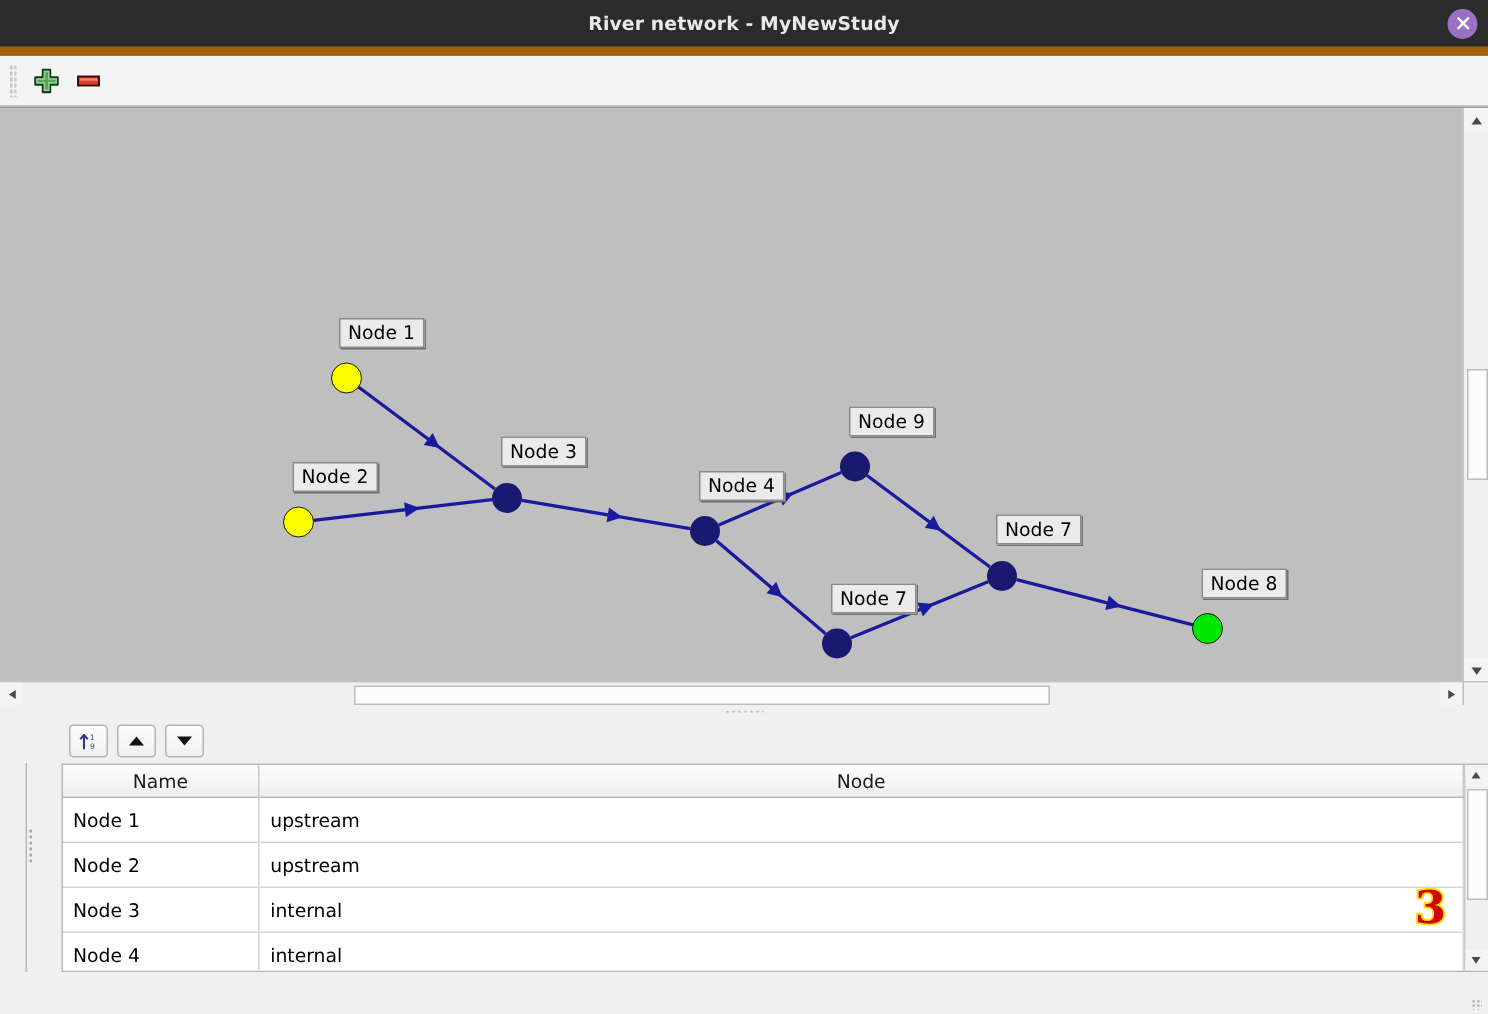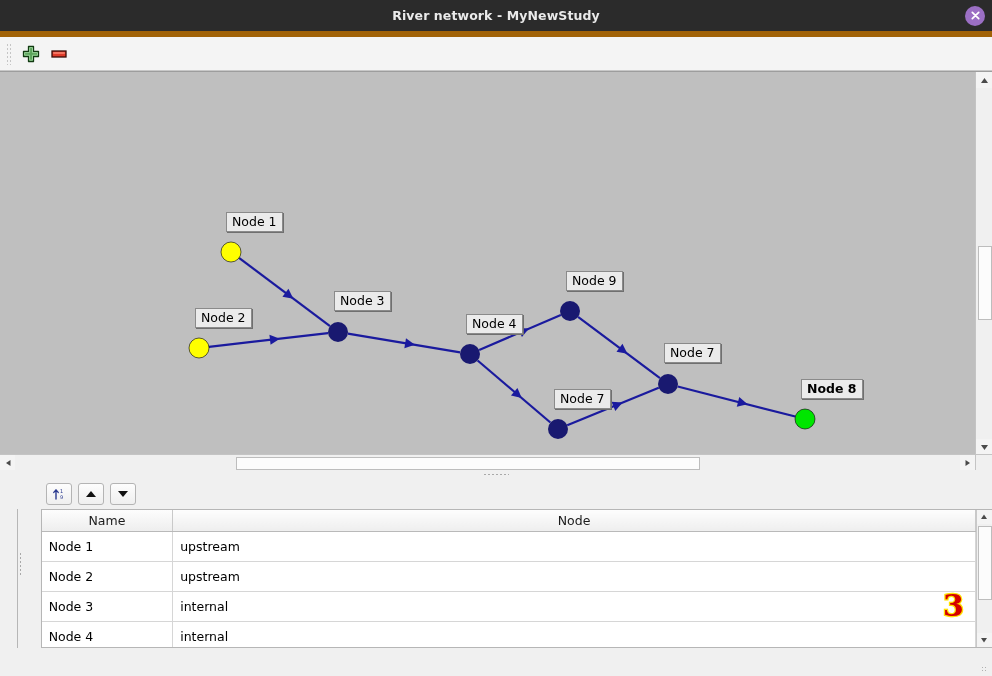--- a/index.html
+++ b/index.html
@@ -367,21 +367,21 @@
           <circle cx="805" cy="347" r="10" fill="#00e600" stroke="#000000" stroke-width="0.6"></circle>
         </svg>
       <div id="node-labels">
           <div class="node-label" style="left: 226px; top: 140px;">Node 1</div>
           <div class="node-label" style="left: 195px; top: 236px;">Node 2</div>
           <div class="node-label" style="left: 334px; top: 219px;">Node 3</div>
           <div class="node-label" style="left: 466px; top: 242px;">Node 4</div>
           <div class="node-label" style="left: 566px; top: 199px;">Node 9</div>
           <div class="node-label" style="left: 554px; top: 317px;">Node 7</div>
           <div class="node-label" style="left: 664px; top: 271px;">Node 7</div>
-          <div class="node-label" style="left: 801px; top: 307px; font-weight: bold;">Node 8</div>
+          <div class="node-label" style="left: 801px; top: 307px;">Node 8</div>
         </div>
 
     </div>
 
     <div class="vscroll">
       <div class="sb-arrow sb-up">
         <svg width="9" height="9" viewBox="0 0 9 9">
             <path d="M4.5 2 L8 7 L1 7 Z" fill="#4a4a4a"></path>
           </svg>
       </div>

